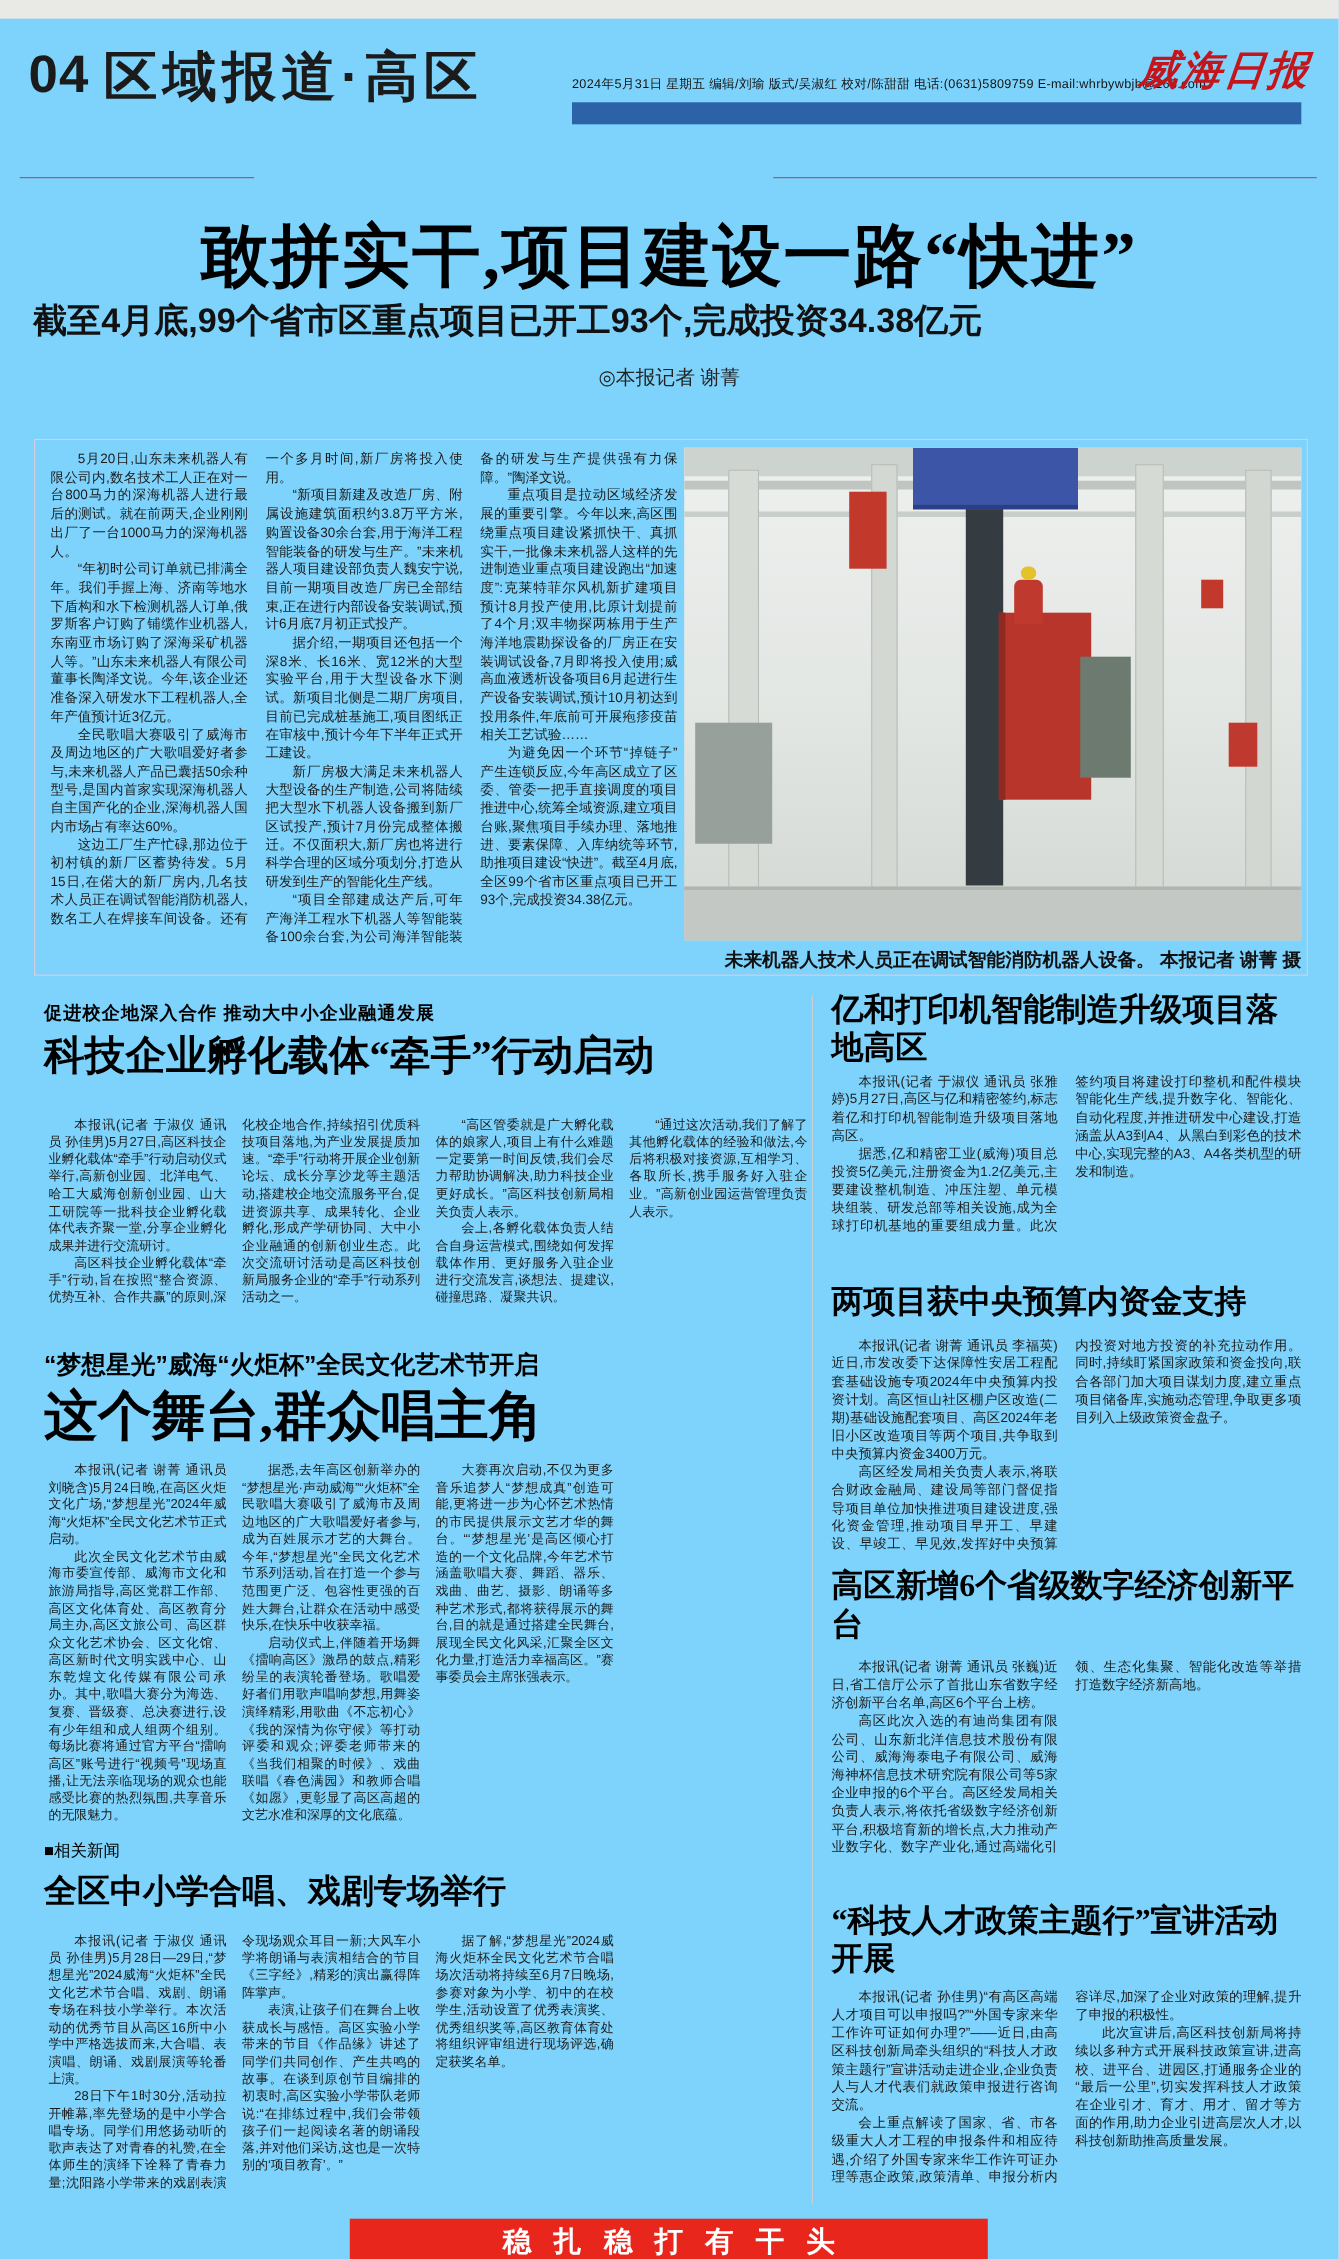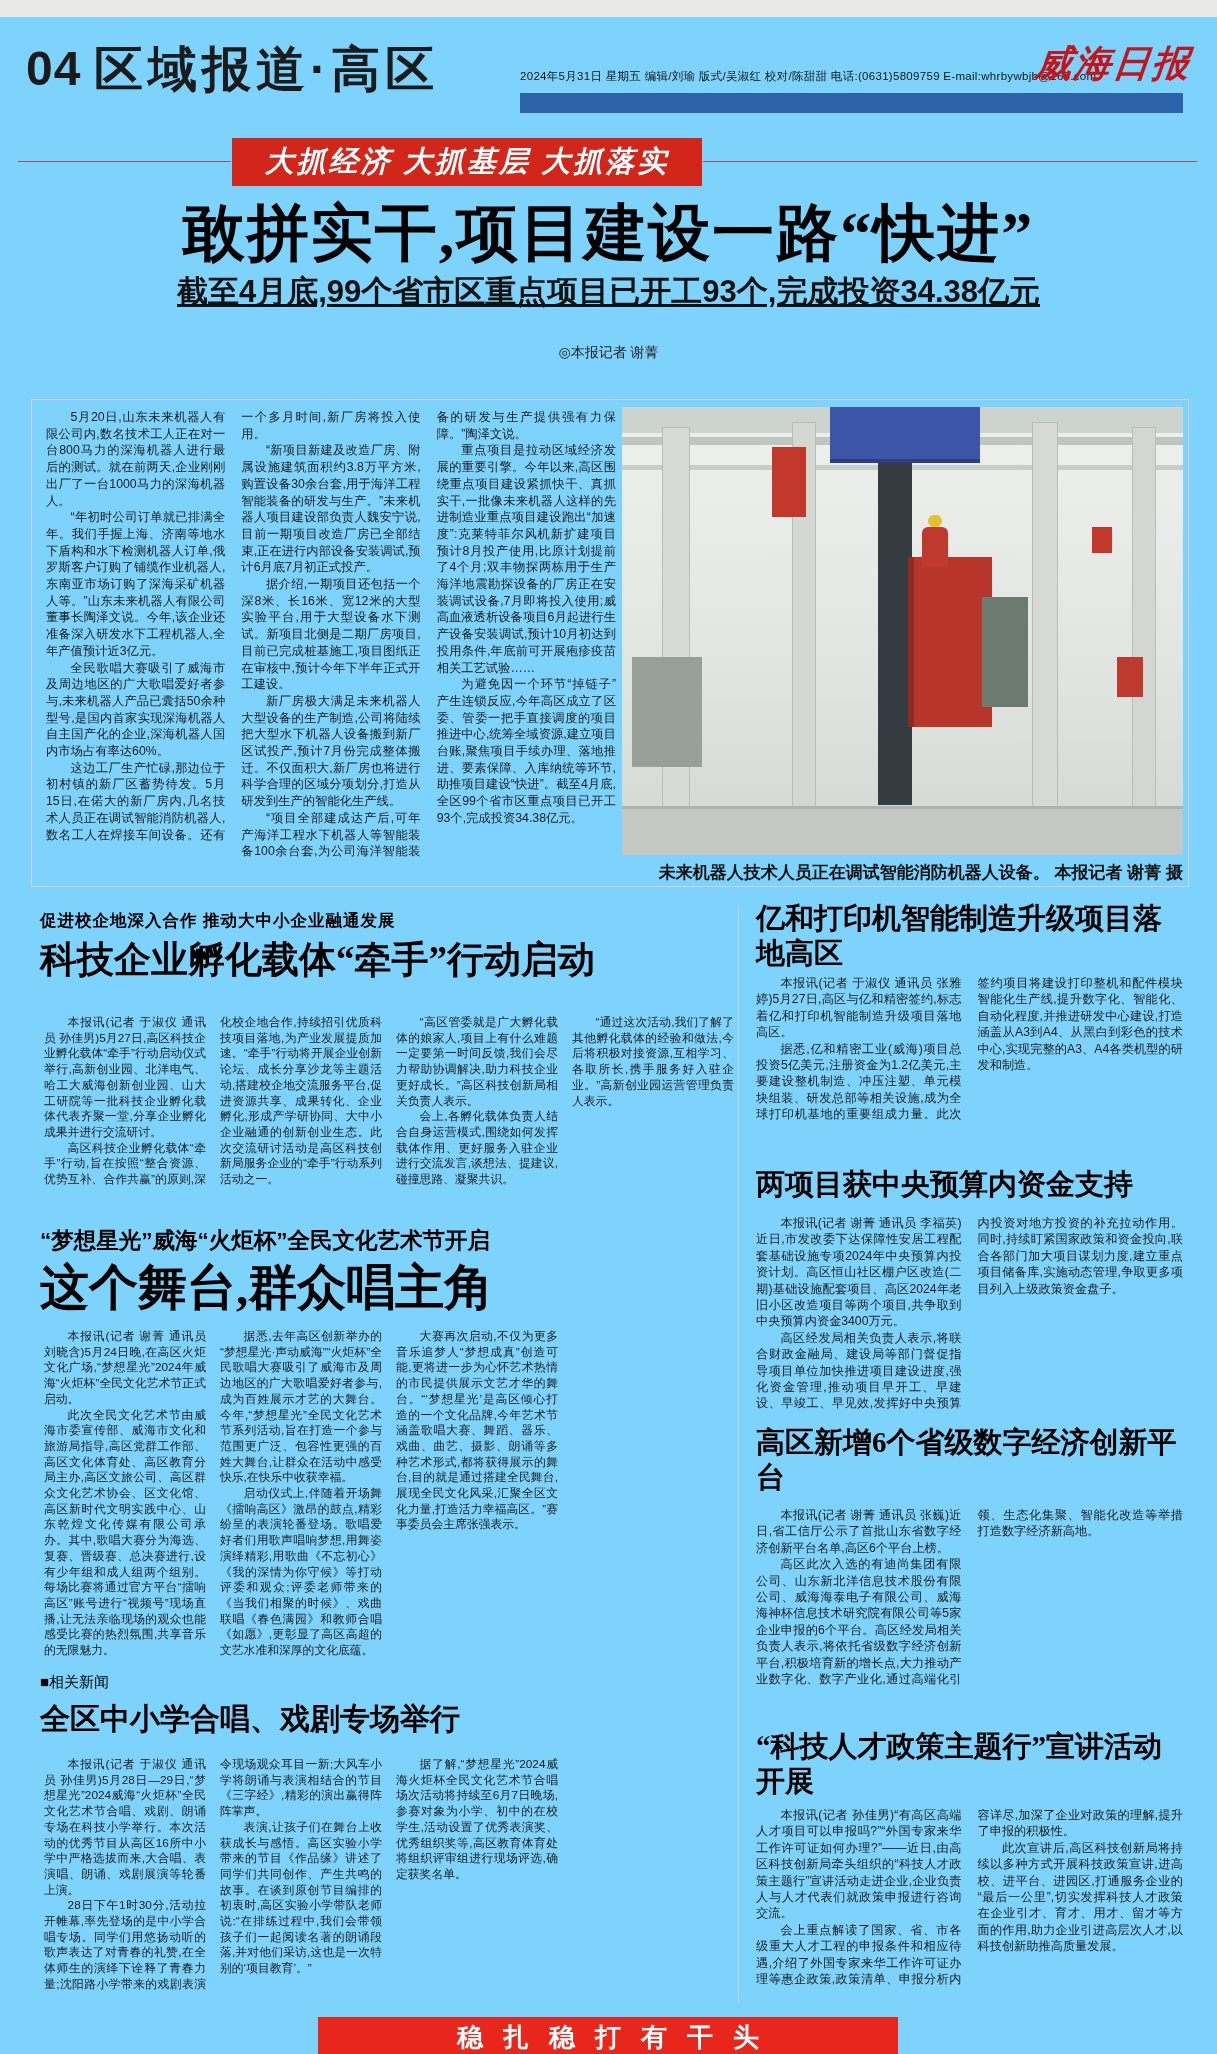--- a/index.html
+++ b/index.html
@@ -21,22 +21,22 @@
           display:flex;align-items:center;justify-content:center;font-size:29px;font-weight:900;
           font-style:italic;letter-spacing:3px;font-family:"Liberation Serif","DejaVu Serif",serif;
           box-shadow:0 0 0 1px #d3261b;}
   .banner-line{height:1px;background:#b24a56;top:144px;}
   .bl-left{left:18px;width:213px;}
   .bl-right{left:703px;width:494px;}
 
   
   .lead-headline{left:30px;top:174px;width:1157px;text-align:center;font-size:62px;font-weight:900;
                  letter-spacing:2px;color:#000;}
-  .lead-subhead{left:30px;top:254px;width:1157px;text-align:center;font-size:31px;font-weight:700;color:#111;text-decoration:underline;}
-  .lead-byline{left:30px;top:327px;width:1157px;text-align:center;font-size:14px;color:#222;}
+  .lead-subhead{left:30px;top:254px;width:1157px;text-align:left;font-size:31px;font-weight:700;color:#111;}
+  .lead-byline{left:30px;top:314px;width:1157px;text-align:center;font-size:18px;color:#222;}
   .lead-box{left:31px;top:382px;width:1156px;height:486px;border:1px solid #dccede;}
   .lead-body{left:46px;top:392px;width:570px;height:466px;column-count:3;column-gap:16px;column-fill:auto;
              font-size:12.3px;line-height:16.7px;text-align:justify;overflow:hidden;}
   .para{margin:0;text-indent:2em;}
 
   
   .photo{left:622px;top:390px;width:561px;height:448px;overflow:hidden;
          background:linear-gradient(#eef0ee 0%,#e2e6e3 55%,#d2d7d3 100%);}
   .ph{position:absolute;}
   .photo-caption{left:560px;top:844px;width:623px;text-align:right;font-size:17px;font-weight:700;color:#111;}
@@ -79,21 +79,20 @@
 
 <div id="page">
 
   <div class="abs page-num">04</div>
   <div class="abs section-title">区域报道·高区</div>
   <div class="abs meta-line">2024年5月31日 星期五  编辑/刘瑜  版式/吴淑红  校对/陈甜甜  电话:(0631)5809759  E-mail:whrbywbjb@163.com</div>
   <div class="abs blue-bar"></div>
   <div class="abs masthead">威海日报</div>
 
   <div class="abs banner-line bl-left"></div>
-  <div class="abs banner">大抓经济 大抓基层 大抓落实</div>
   <div class="abs banner-line bl-right"></div>
 
   <div class="abs lead-headline serif">敢拼实干,项目建设一路“快进”</div>
   <div class="abs lead-subhead">截至4月底,99个省市区重点项目已开工93个,完成投资34.38亿元</div>
   <div class="abs lead-byline">◎本报记者 谢菁</div>
   <div class="abs lead-box"></div>
   <div class="abs lead-body">
       <p class="para">5月20日,山东未来机器人有限公司内,数名技术工人正在对一台800马力的深海机器人进行最后的测试。就在前两天,企业刚刚出厂了一台1000马力的深海机器人。</p>
       <p class="para">“年初时公司订单就已排满全年。我们手握上海、济南等地水下盾构和水下检测机器人订单,俄罗斯客户订购了铺缆作业机器人,东南亚市场订购了深海采矿机器人等。”山东未来机器人有限公司董事长陶泽文说。今年,该企业还准备深入研发水下工程机器人,全年产值预计近3亿元。</p>
       <p class="para">全民歌唱大赛吸引了威海市及周边地区的广大歌唱爱好者参与,未来机器人产品已囊括50余种型号,是国内首家实现深海机器人自主国产化的企业,深海机器人国内市场占有率达60%。</p>

